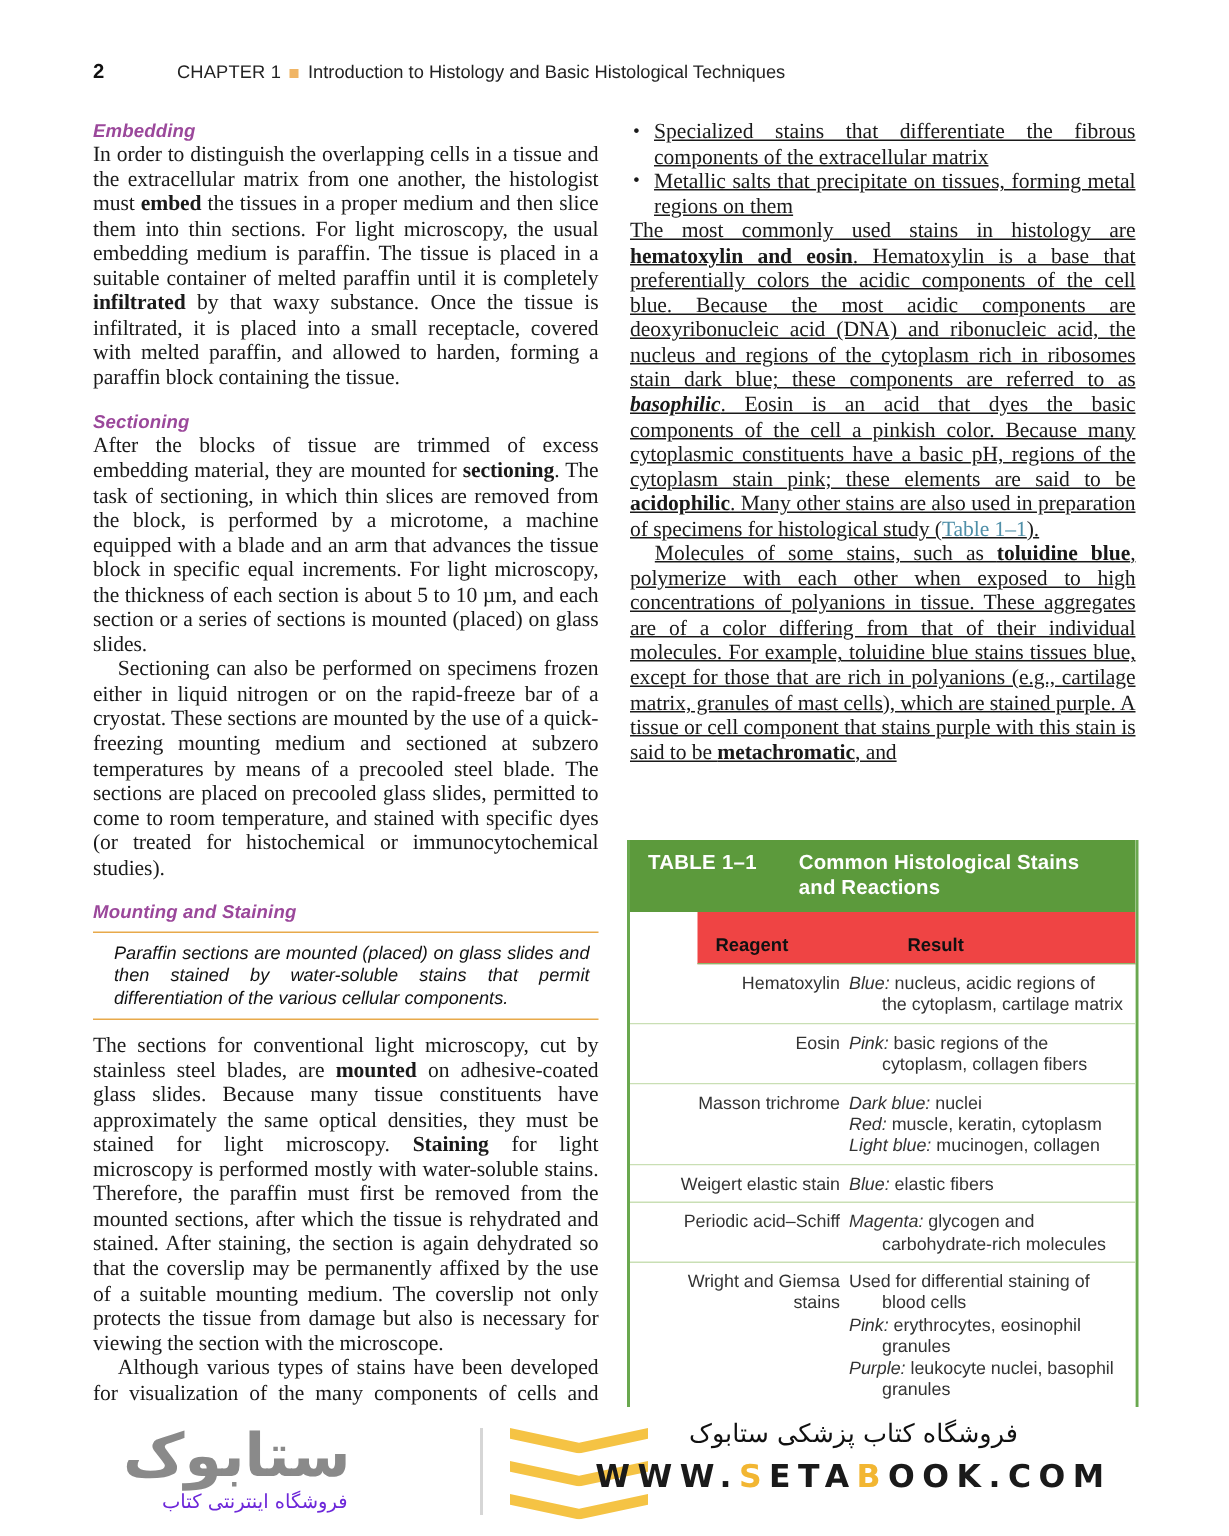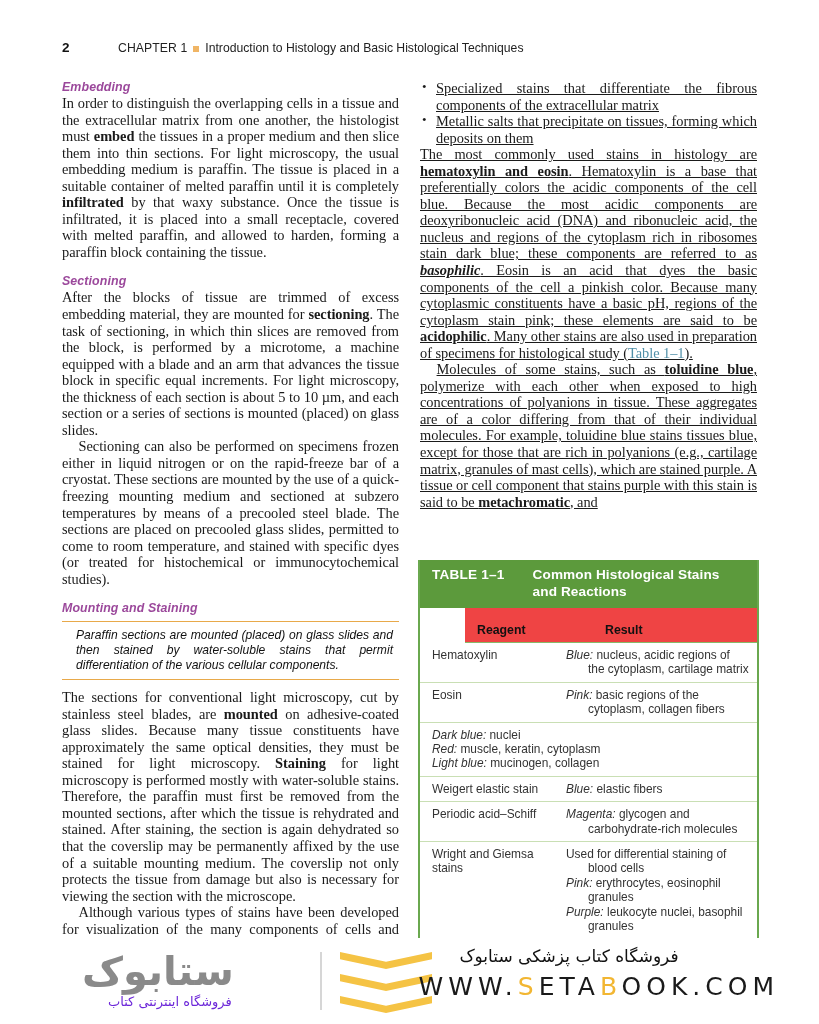--- a/index.html
+++ b/index.html
@@ -196,21 +196,21 @@
     display: flex;
     padding: 5px 8px 5px 12px;
     border-bottom: 1px solid #c9dfb4;
     background: #ffffff;
   }
   .trow .td {
     font-size: 11.9px;
     line-height: 14.4px;
     color: #333;
   }
-  .trow .td.c1 { padding-right: 6px; }
+  .trow .td.c1 { padding-right: 6px; text-align: right; }
   .res-wrap {
     display: block;
     padding-left: 22px;
     text-indent: -22px;
   }
 
   
   .footer {
     position: absolute;
     left: 0;
@@ -289,25 +289,24 @@
   .site-fa {
     font-family: "DejaVu Sans", sans-serif;
     font-size: 17px;
     color: #111;
     direction: rtl;
     line-height: 24px;
   }
   .site-url {
     margin-top: 4px;
     font-family: "DejaVu Sans", sans-serif;
-    font-size: 25px;
-    font-weight: 400;
+    font-size: 21px;
+    font-weight: 700;
     letter-spacing: 5px;
     color: #1a1a1a;
-    text-align: right;
   }
   .site-url .hl { color: #f2b632; }
 </style>
 </head>
 <body>
 
 <div class="page">
 
   <div class="running-head">
     <span class="folio">2</span>
@@ -337,21 +336,21 @@
 
     <ul class="bullets">
       <li>Stains that differentiate between acidic and basic</li>
     </ul>
   </div>
 
   <div class="col col-right">
 
     <ul class="bullets">
       <li>Specialized stains that differentiate the fibrous components of the extracellular matrix</li>
-      <li>Metallic salts that precipitate on tissues, forming which deposits on them</li>
+      <li>Metallic salts that precipitate on tissues, forming metal regions on them</li>
     </ul>
 
     <p class="body"><span>The most commonly used stains in histology are </span><b>hematoxylin and eosin</b><span>. Hematoxylin is a base that preferentially colors the acidic components of the cell blue. Because the most acidic components are deoxyribonucleic acid (DNA) and ribonucleic acid, the nucleus and regions of the cytoplasm rich in ribosomes stain dark blue; these components are referred to as </span><span class="bi">basophilic</span><span>. Eosin is an acid that dyes the basic components of the cell a pinkish color. Because many cytoplasmic constituents have a basic pH, regions of the cytoplasm stain pink; these elements are said to be </span><b>acidophilic</b><span>. Many other stains are also used in preparation of specimens for histological study (</span><a class="xref" href="#" style="text-decoration:none">Table 1–1</a><span>).</span></p>
 
     <p class="body"><span>Molecules of some stains, such as </span><b>toluidine blue</b><span>, polymerize with each other when exposed to high concentrations of polyanions in tissue. These aggregates are of a color differing from that of their individual molecules. For example, toluidine blue stains tissues blue, except for those that are rich in polyanions (e.g., cartilage matrix, granules of mast cells), which are stained purple. A tissue or cell component that stains purple with this stain is said to be </span><b>metachromatic</b><span>, and</span></p>
   </div>
 
   <div class="table-wrap">
     <div class="table-title">
       <span class="tnum">TABLE 1–1</span>
@@ -368,20 +367,21 @@
             <span class="res-wrap"><i class="lead">Blue:</i> nucleus, acidic regions of the cytoplasm, cartilage matrix</span>
           </span>
         </div>
         <div class="trow">
           <span class="td c1">Eosin</span>
           <span class="td c2">
             <span class="res-wrap"><i class="lead">Pink:</i> basic regions of the cytoplasm, collagen fibers</span>
           </span>
         </div>
         <div class="trow">
+          <span class="td c1">Masson trichrome</span>
           <span class="td c2">
             <span class="res-wrap"><i class="lead">Dark blue:</i> nuclei</span>
             <span class="res-wrap"><i class="lead">Red:</i> muscle, keratin, cytoplasm</span>
             <span class="res-wrap"><i class="lead">Light blue:</i> mucinogen, collagen</span>
           </span>
         </div>
         <div class="trow">
           <span class="td c1">Weigert elastic stain</span>
           <span class="td c2">
             <span class="res-wrap"><i class="lead">Blue:</i> elastic fibers</span>

